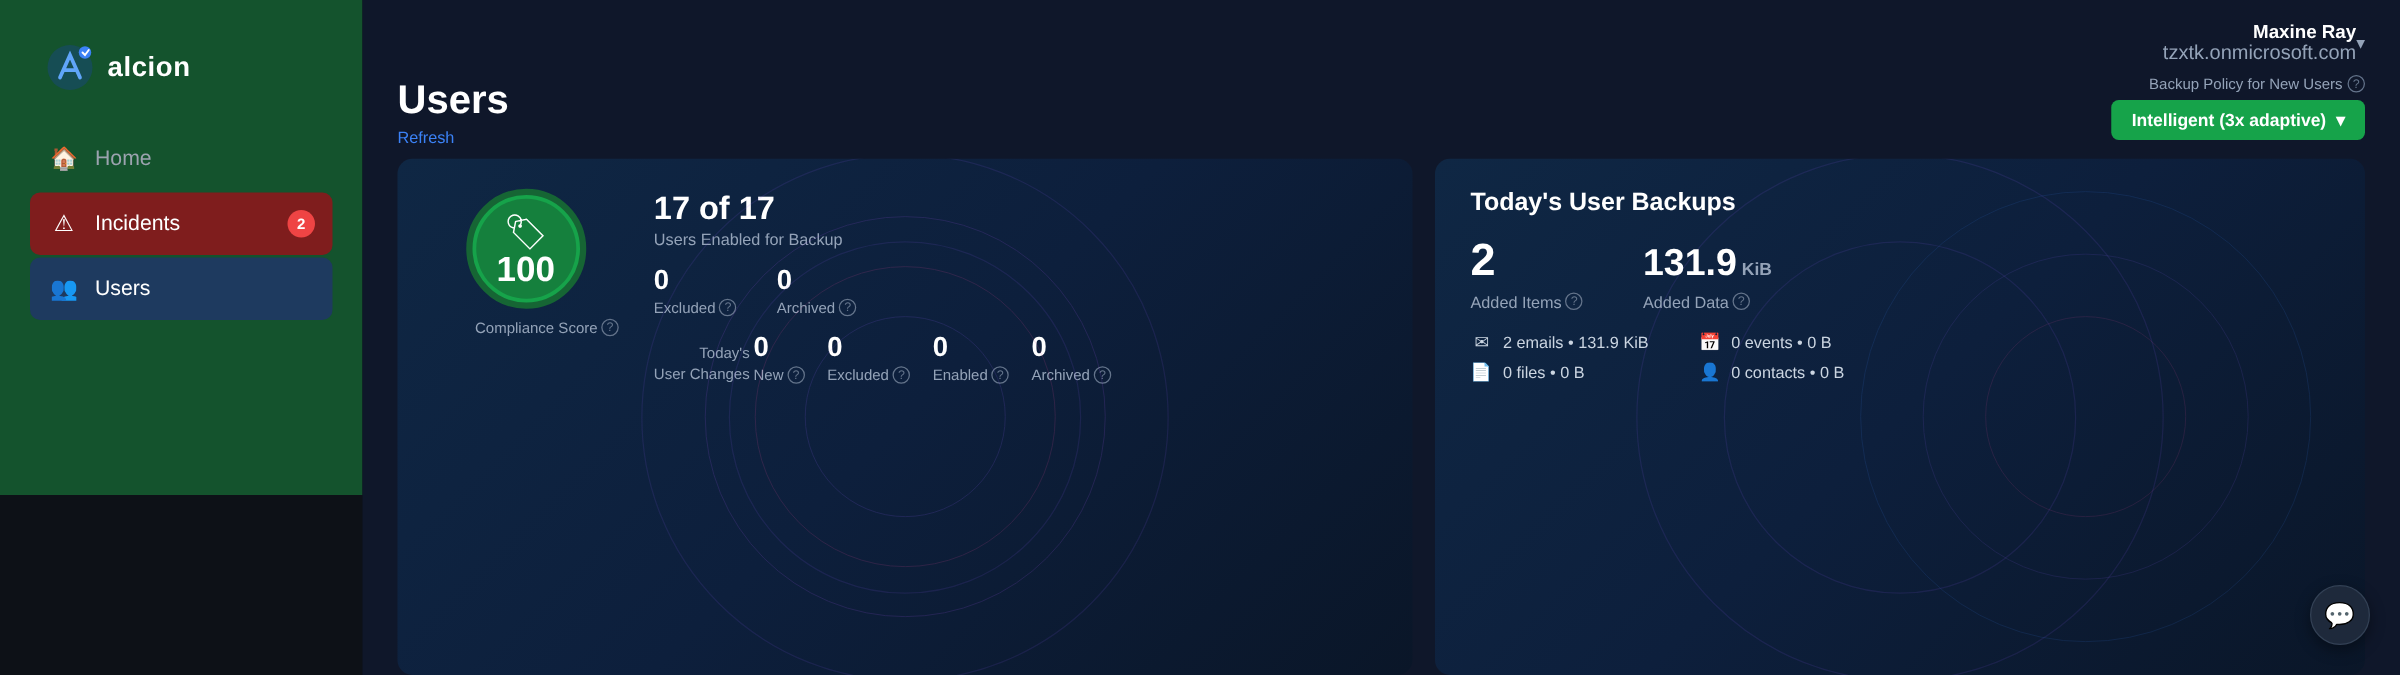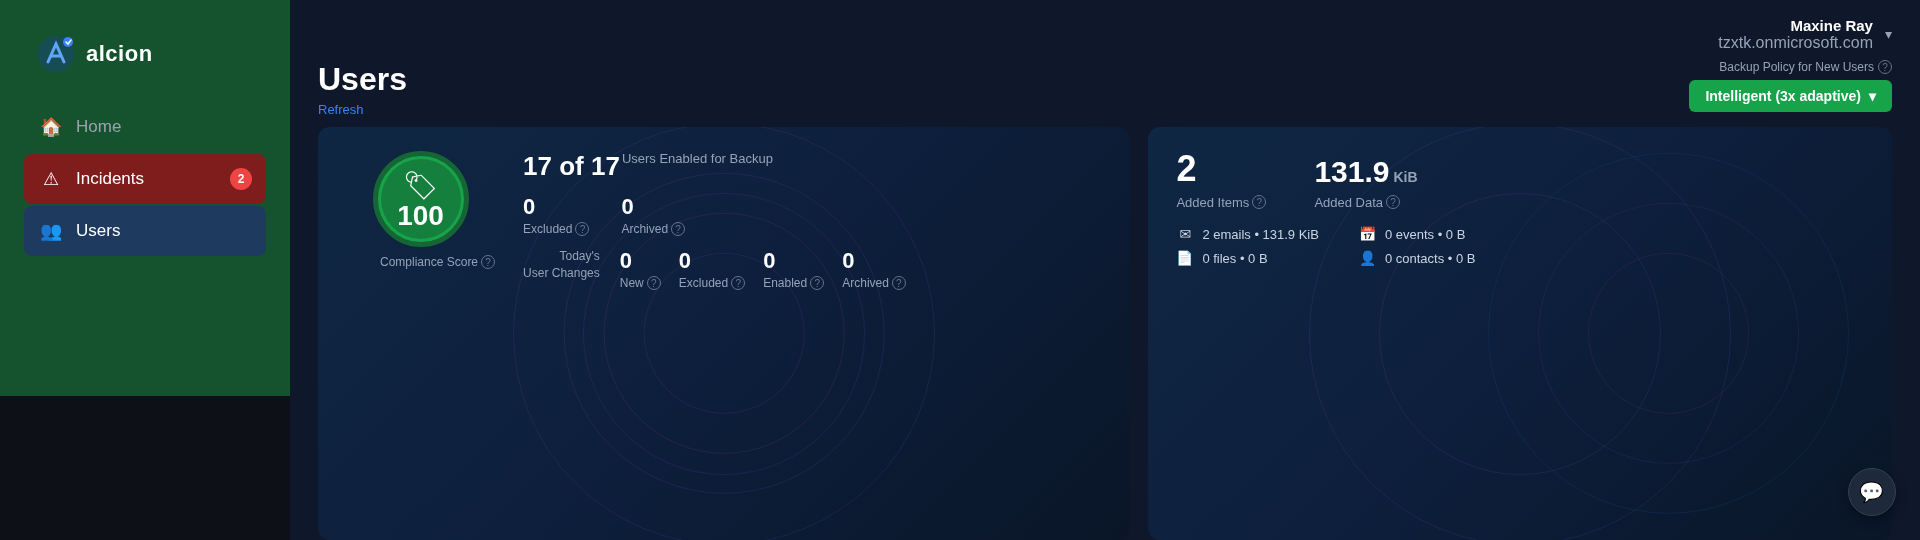--- a/index.html
+++ b/index.html
@@ -101,21 +101,21 @@
       display: flex;
       justify-content: flex-end;
       align-items: center;
       padding: 12px 28px 4px 28px;
       gap: 12px;
       min-height: 60px;
     }
     .user-info {
       display: flex;
       align-items: center;
-      gap: 12px;
+      gap: 0;
       cursor: pointer;
     }
     .user-name {
       font-size: 15px;
       font-weight: 600;
       color: #fff;
       text-align: right;
     }
     .user-email {
       font-size: 16px;
@@ -288,21 +288,21 @@
 
     
     .stats-section {
       display: flex;
       flex-direction: column;
       gap: 12px;
       flex: 1;
     }
     .users-enabled {
       display: flex;
-      flex-direction: row;
+      flex-direction: column;
       gap: 2px;
     }
     .big-stat {
       font-size: 26px;
       font-weight: 700;
       color: #fff;
     }
     .stat-sublabel {
       font-size: 13px;
       color: #94a3b8;
@@ -323,22 +323,22 @@
     }
     .stat-lbl {
       font-size: 12px;
       color: #94a3b8;
       display: flex;
       align-items: center;
       gap: 3px;
     }
     .changes-section {
       display: flex;
-      align-items: flex-start;
-      gap: 20px;
+      align-items: flex-end;
+      gap: 3px;
     }
     .changes-label {
       font-size: 12px;
       color: #94a3b8;
       text-align: right;
       line-height: 1.4;
     }
     .changes-stats {
       display: flex;
       gap: 18px;
@@ -583,20 +583,21 @@
       </div>
     </div>
 
     <div class="card card-right">
       <svg style="position:absolute;top:0;left:0;width:100%;height:100%;opacity:0.12;pointer-events:none">
         <circle cx="70%" cy="50%" r="180" fill="none" stroke="#3b82f6" stroke-width="0.8"></circle>
         <circle cx="70%" cy="50%" r="130" fill="none" stroke="#8b5cf6" stroke-width="0.8"></circle>
         <circle cx="70%" cy="50%" r="80" fill="none" stroke="#ec4899" stroke-width="0.8"></circle>
       </svg>
       <div class="card-right-inner">
+        <div class="today-title">Today's User Backups</div>
         <div class="today-big-row">
           <div>
             <div class="today-big-num">2</div>
             <div class="today-big-label">
               <span>Added Items</span>
               <span class="info-icon">?</span>
             </div>
           </div>
           <div class="today-kib">
             <div style="display:flex;align-items:baseline;gap:4px">

